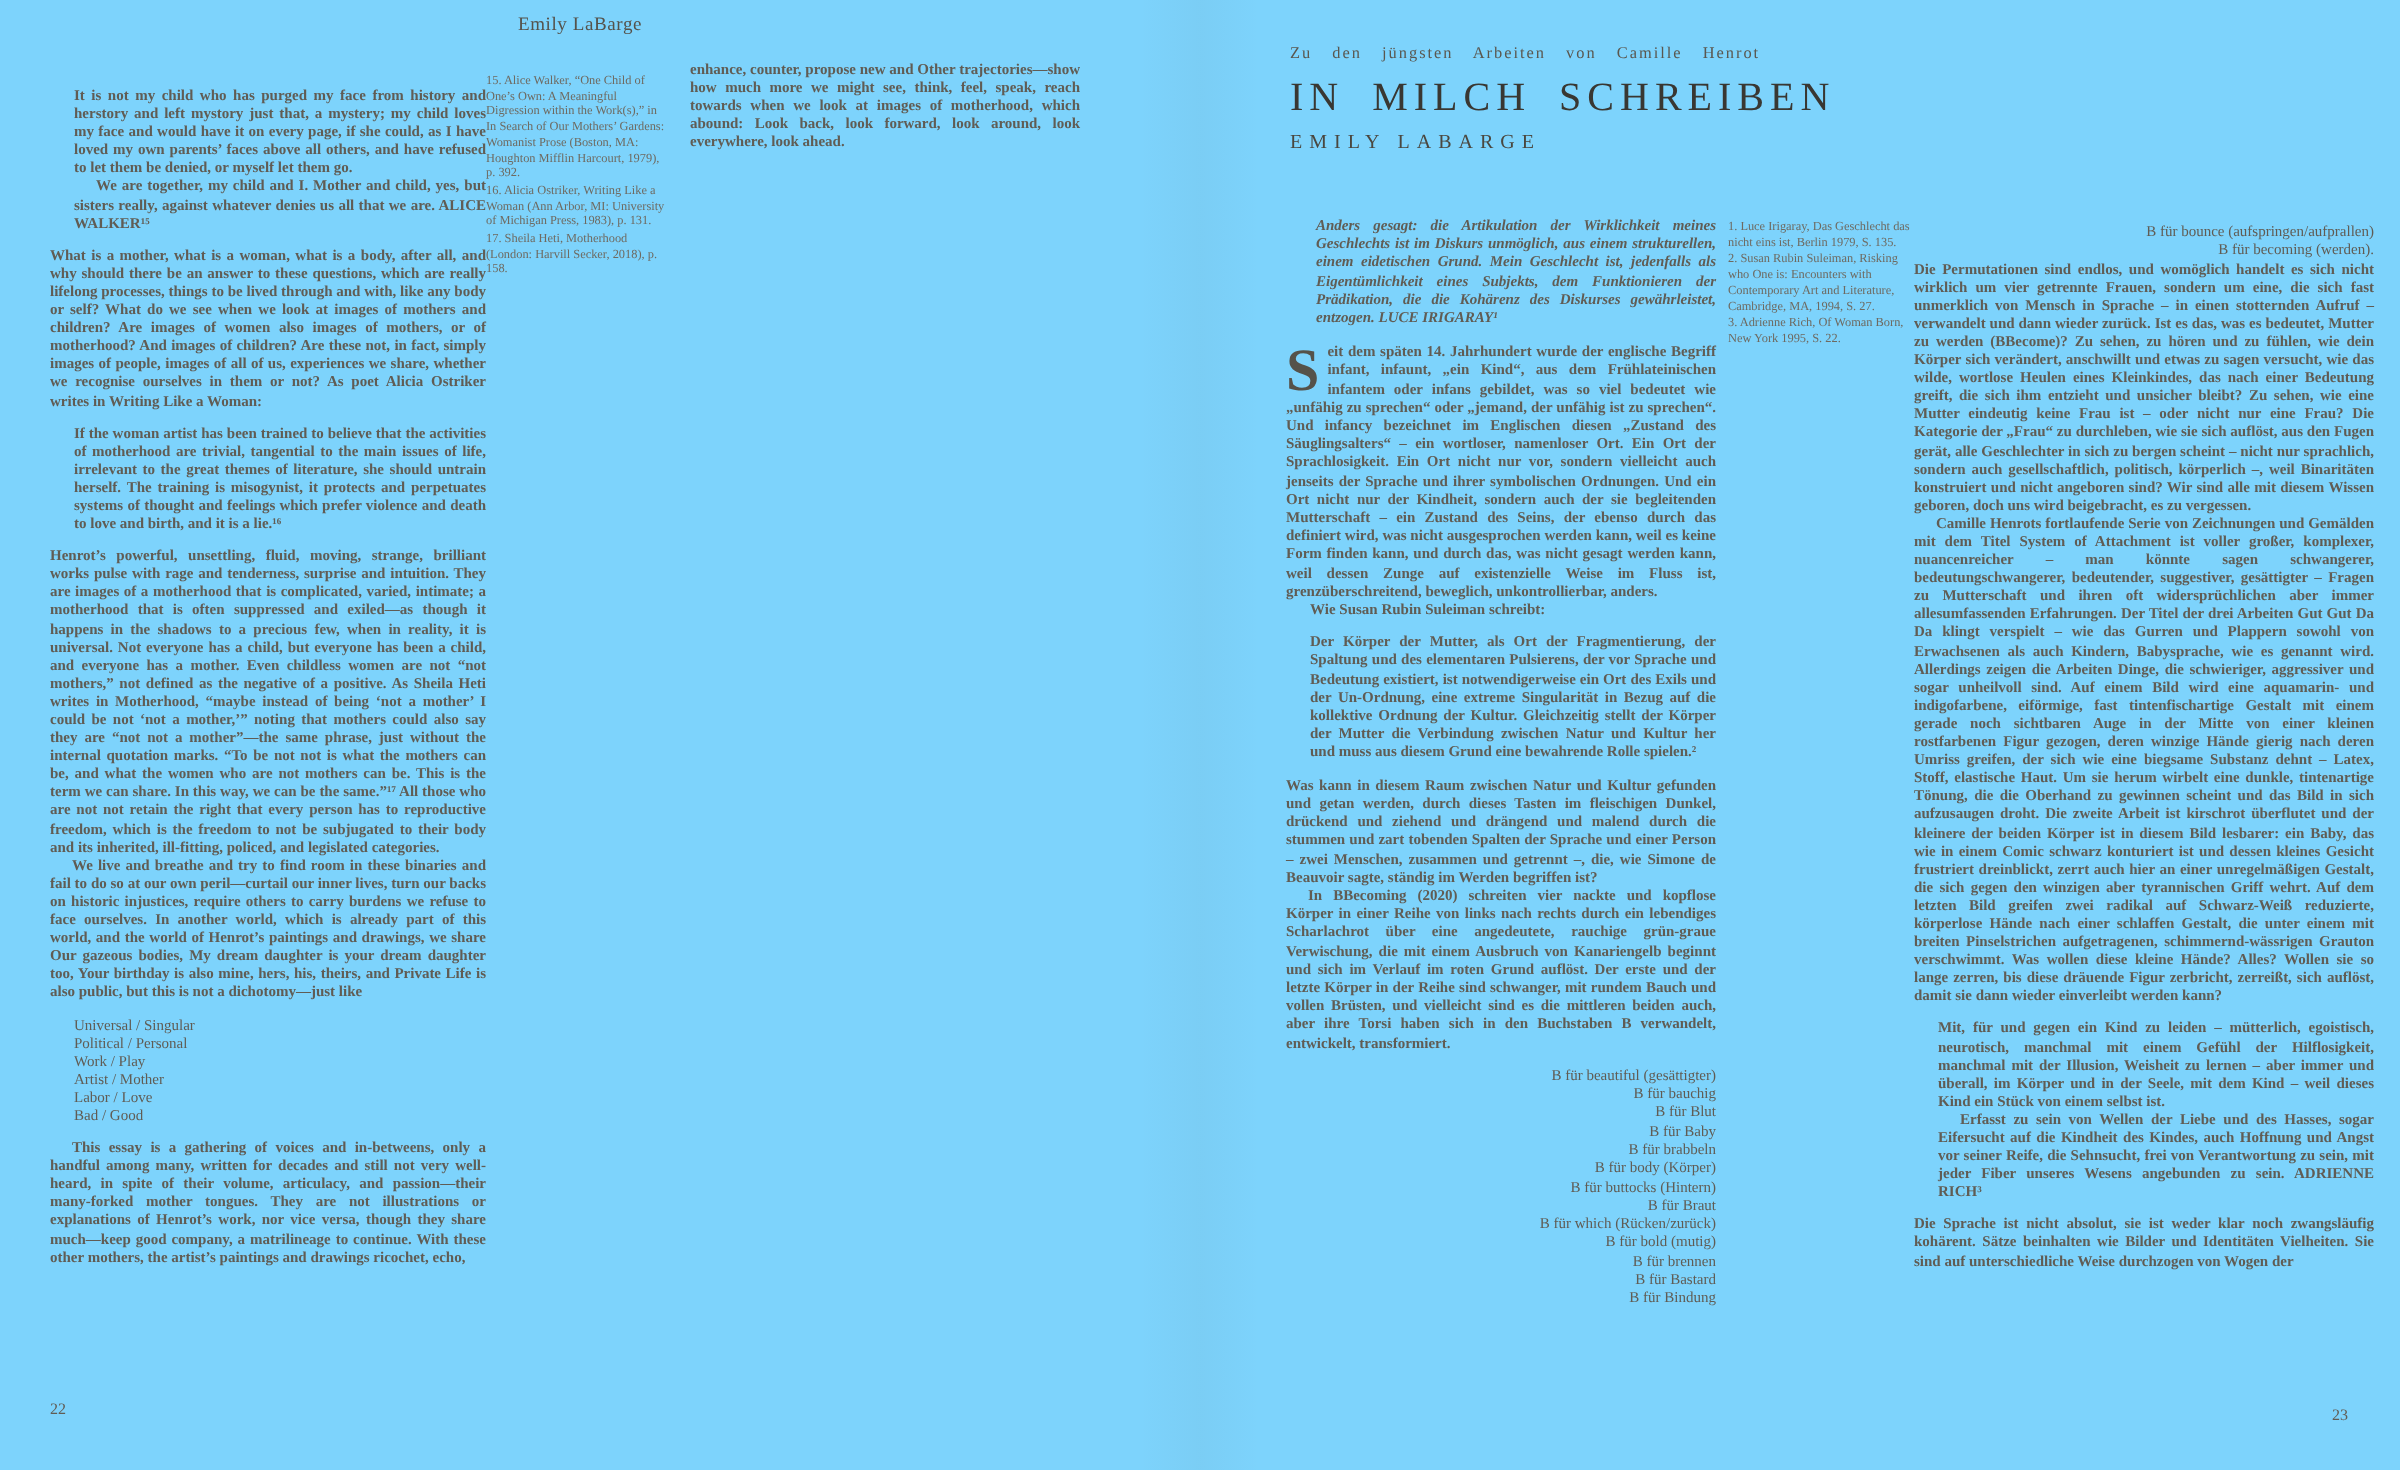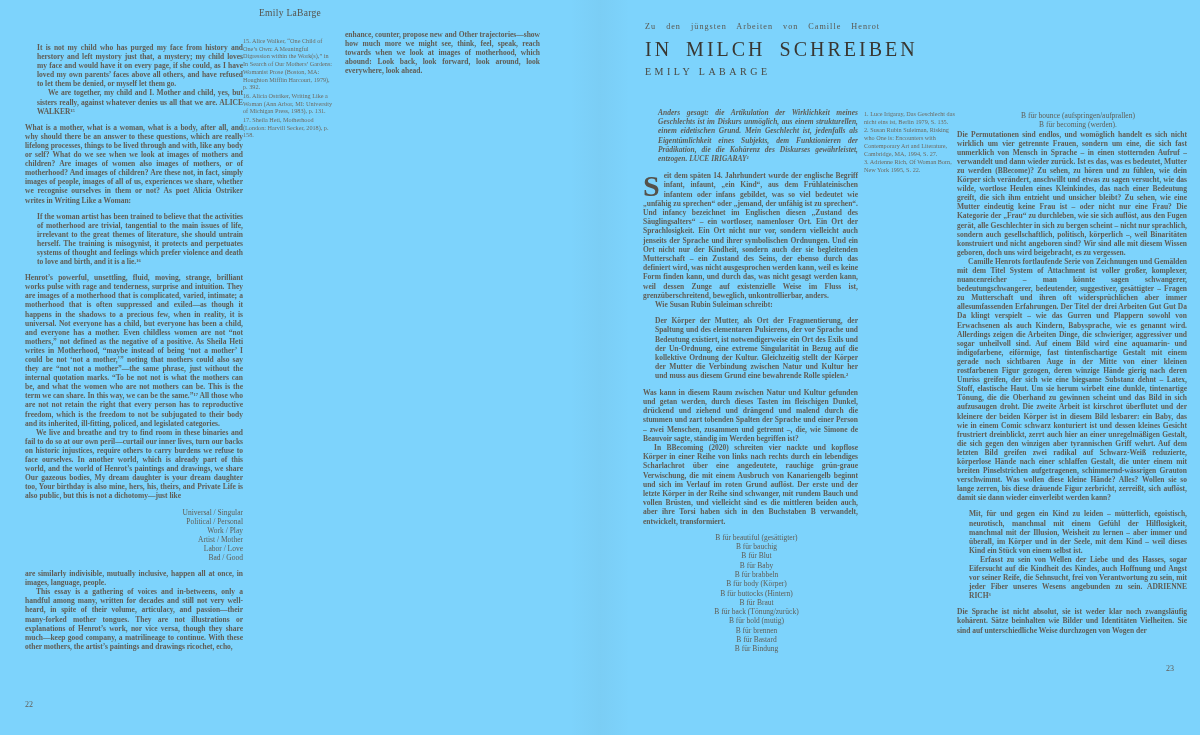--- a/index.html
+++ b/index.html
@@ -7,22 +7,22 @@
           font-family:"Liberation Serif","DejaVu Serif",serif;color:#605c54;}
   .gutter{position:absolute;left:570px;top:0;width:60px;height:735px;
           background:linear-gradient(to right,rgba(0,0,0,0),rgba(60,55,45,0.035),rgba(0,0,0,0));}
   .col{position:absolute;font-size:7.5px;line-height:9.1px;text-align:justify;}
   .col p{margin:0;font-weight:bold;}
   .bq{margin:7px 0 7px 12px;}
   .bq-r{margin:0 0 8px 15px;}
   .it{font-style:italic;}
   .ind{text-indent:11px;}
   .sp{margin-top:7px;}
-  .pairs{margin:7px 0 7px 12px;text-align:right;}
-  .blist{margin:7px 0 0 12px;text-align:center;}
+  .pairs{margin:7px 0 7px 12px;text-align:left;}
+  .blist{margin:7px 0 0 12px;text-align:right;}
   .blist div{line-height:9.3px;}
   .runhead{position:absolute;left:240px;top:8px;width:100px;text-align:center;
            font-size:9.5px;color:#55524b;letter-spacing:0.3px;}
   .fnotes{position:absolute;font-size:6.2px;line-height:7.7px;text-align:left;color:#6e6a61;}
   .fnotes div{margin-bottom:1px;}
   .pagenum{position:absolute;font-size:8px;color:#615d55;}
   .titleblock{position:absolute;left:645px;top:22px;width:543px;text-align:left;color:#45423b;}
   .kicker{font-size:8.2px;letter-spacing:1px;word-spacing:7px;color:#5a574f;}
   .title{font-size:20px;letter-spacing:3px;word-spacing:6px;margin-top:7px;color:#393732;font-weight:400;}
   .byline{font-size:10px;letter-spacing:3.5px;margin-top:5px;color:#4a473f;}
@@ -49,21 +49,20 @@
       <p class="sp">Henrot’s powerful, unsettling, fluid, moving, strange, brilliant works pulse with rage and tenderness, surprise and intuition. They are images of a motherhood that is complicated, varied, intimate; a motherhood that is often suppressed and exiled—as though it happens in the shadows to a precious few, when in reality, it is universal. Not everyone has a child, but everyone has been a child, and everyone has a mother. Even childless women are not “not mothers,” not defined as the negative of a positive. As Sheila Heti writes in Motherhood, “maybe instead of being ‘not a mother’ I could be not ‘not a mother,’” noting that mothers could also say they are “not not a mother”—the same phrase, just without the internal quotation marks. “To be not not is what the mothers can be, and what the women who are not mothers can be. This is the term we can share. In this way, we can be the same.”¹⁷ All those who are not not retain the right that every person has to reproductive freedom, which is the freedom to not be subjugated to their body and its inherited, ill-fitting, policed, and legislated categories.</p>
       <p class="ind">We live and breathe and try to find room in these binaries and fail to do so at our own peril—curtail our inner lives, turn our backs on historic injustices, require others to carry burdens we refuse to face ourselves. In another world, which is already part of this world, and the world of Henrot’s paintings and drawings, we share Our gazeous bodies, My dream daughter is your dream daughter too, Your birthday is also mine, hers, his, theirs, and Private Life is also public, but this is not a dichotomy—just like</p>
       <div class="pairs">
         <div>Universal / Singular</div>
         <div>Political / Personal</div>
         <div>Work / Play</div>
         <div>Artist / Mother</div>
         <div>Labor / Love</div>
         <div>Bad / Good</div>
       </div>
-      <p>are similarly indivisible, mutually inclusive, happen all at once, in images, language, people.</p>
       <p class="ind">This essay is a gathering of voices and in-betweens, only a handful among many, written for decades and still not very well-heard, in spite of their volume, articulacy, and passion—their many-forked mother tongues. They are not illustrations or explanations of Henrot’s work, nor vice versa, though they share much—keep good company, a matrilineage to continue. With these other mothers, the artist’s paintings and drawings ricochet, echo,</p>
     </div>
 
     <div class="fnotes" style="left:243px;top:37px;width:92px;">
       <div>15. Alice Walker, “One Child of One’s Own: A Meaningful Digression within the Work(s),” in In Search of Our Mothers’ Gardens: Womanist Prose (Boston, MA: Houghton Mifflin Harcourt, 1979), p. 392.</div>
       <div>16. Alicia Ostriker, Writing Like a Woman (Ann Arbor, MI: University of Michigan Press, 1983), p. 131.</div>
       <div>17. Sheila Heti, Motherhood (London: Harvill Secker, 2018), p. 158.</div>
     </div>
 
     <div class="col" style="left:345px;top:30px;width:195px;">
@@ -93,21 +92,21 @@
       <p class="ind">In BBecoming (2020) schreiten vier nackte und kopflose Körper in einer Reihe von links nach rechts durch ein lebendiges Scharlachrot über eine angedeutete, rauchige grün-graue Verwischung, die mit einem Ausbruch von Kanariengelb beginnt und sich im Verlauf im roten Grund auflöst. Der erste und der letzte Körper in der Reihe sind schwanger, mit rundem Bauch und vollen Brüsten, und vielleicht sind es die mittleren beiden auch, aber ihre Torsi haben sich in den Buchstaben B verwandelt, entwickelt, transformiert.</p>
       <div class="blist">
         <div>B für beautiful (gesättigter)</div>
         <div>B für bauchig</div>
         <div>B für Blut</div>
         <div>B für Baby</div>
         <div>B für brabbeln</div>
         <div>B für body (Körper)</div>
         <div>B für buttocks (Hintern)</div>
         <div>B für Braut</div>
-        <div>B für back (Tönung/zurück)</div>
+        <div>B für which (Rücken/zurück)</div>
         <div>B für bold (mutig)</div>
         <div>B für brennen</div>
         <div>B für Bastard</div>
         <div>B für Bindung</div>
       </div>
     </div>
 
     <div class="fnotes" style="left:864px;top:110px;width:94px;">
       <div>1. Luce Irigaray, Das Geschlecht das nicht eins ist, Berlin 1979, S. 135.</div>
       <div>2. Susan Rubin Suleiman, Risking who One is: Encounters with Contemporary Art and Literature, Cambridge, MA, 1994, S. 27.</div>
@@ -121,15 +120,15 @@
       </div>
       <p class="sp">Die Permutationen sind endlos, und womöglich handelt es sich nicht wirklich um vier getrennte Frauen, sondern um eine, die sich fast unmerklich von Mensch in Sprache – in einen stotternden Aufruf – verwandelt und dann wieder zurück. Ist es das, was es bedeutet, Mutter zu werden (BBecome)? Zu sehen, zu hören und zu fühlen, wie dein Körper sich verändert, anschwillt und etwas zu sagen versucht, wie das wilde, wortlose Heulen eines Kleinkindes, das nach einer Bedeutung greift, die sich ihm entzieht und unsicher bleibt? Zu sehen, wie eine Mutter eindeutig keine Frau ist – oder nicht nur eine Frau? Die Kategorie der „Frau“ zu durchleben, wie sie sich auflöst, aus den Fugen gerät, alle Geschlechter in sich zu bergen scheint – nicht nur sprachlich, sondern auch gesellschaftlich, politisch, körperlich –, weil Binaritäten konstruiert und nicht angeboren sind? Wir sind alle mit diesem Wissen geboren, doch uns wird beigebracht, es zu vergessen.</p>
       <p class="ind">Camille Henrots fortlaufende Serie von Zeichnungen und Gemälden mit dem Titel System of Attachment ist voller großer, komplexer, nuancenreicher – man könnte sagen schwangerer, bedeutungschwangerer, bedeutender, suggestiver, gesättigter – Fragen zu Mutterschaft und ihren oft widersprüchlichen aber immer allesumfassenden Erfahrungen. Der Titel der drei Arbeiten Gut Gut Da Da klingt verspielt – wie das Gurren und Plappern sowohl von Erwachsenen als auch Kindern, Babysprache, wie es genannt wird. Allerdings zeigen die Arbeiten Dinge, die schwieriger, aggressiver und sogar unheilvoll sind. Auf einem Bild wird eine aquamarin- und indigofarbene, eiförmige, fast tintenfischartige Gestalt mit einem gerade noch sichtbaren Auge in der Mitte von einer kleinen rostfarbenen Figur gezogen, deren winzige Hände gierig nach deren Umriss greifen, der sich wie eine biegsame Substanz dehnt – Latex, Stoff, elastische Haut. Um sie herum wirbelt eine dunkle, tintenartige Tönung, die die Oberhand zu gewinnen scheint und das Bild in sich aufzusaugen droht. Die zweite Arbeit ist kirschrot überflutet und der kleinere der beiden Körper ist in diesem Bild lesbarer: ein Baby, das wie in einem Comic schwarz konturiert ist und dessen kleines Gesicht frustriert dreinblickt, zerrt auch hier an einer unregelmäßigen Gestalt, die sich gegen den winzigen aber tyrannischen Griff wehrt. Auf dem letzten Bild greifen zwei radikal auf Schwarz-Weiß reduzierte, körperlose Hände nach einer schlaffen Gestalt, die unter einem mit breiten Pinselstrichen aufgetragenen, schimmernd-wässrigen Grauton verschwimmt. Was wollen diese kleine Hände? Alles? Wollen sie so lange zerren, bis diese dräuende Figur zerbricht, zerreißt, sich auflöst, damit sie dann wieder einverleibt werden kann?</p>
       <div class="bq sp">
         <p>Mit, für und gegen ein Kind zu leiden – mütterlich, egoistisch, neurotisch, manchmal mit einem Gefühl der Hilflosigkeit, manchmal mit der Illusion, Weisheit zu lernen – aber immer und überall, im Körper und in der Seele, mit dem Kind – weil dieses Kind ein Stück von einem selbst ist.</p>
         <p class="ind">Erfasst zu sein von Wellen der Liebe und des Hasses, sogar Eifersucht auf die Kindheit des Kindes, auch Hoffnung und Angst vor seiner Reife, die Sehnsucht, frei von Verantwortung zu sein, mit jeder Fiber unseres Wesens angebunden zu sein. ADRIENNE RICH³</p>
       </div>
       <p>Die Sprache ist nicht absolut, sie ist weder klar noch zwangsläufig kohärent. Sätze beinhalten wie Bilder und Identitäten Vielheiten. Sie sind auf unterschiedliche Weise durchzogen von Wogen der</p>
     </div>
 
-    <div class="pagenum" style="left:1166px;top:664px;">23</div>
+    <div class="pagenum" style="left:1166px;top:703px;">23</div>
   </div>
 </div>
 
 </body></html>

